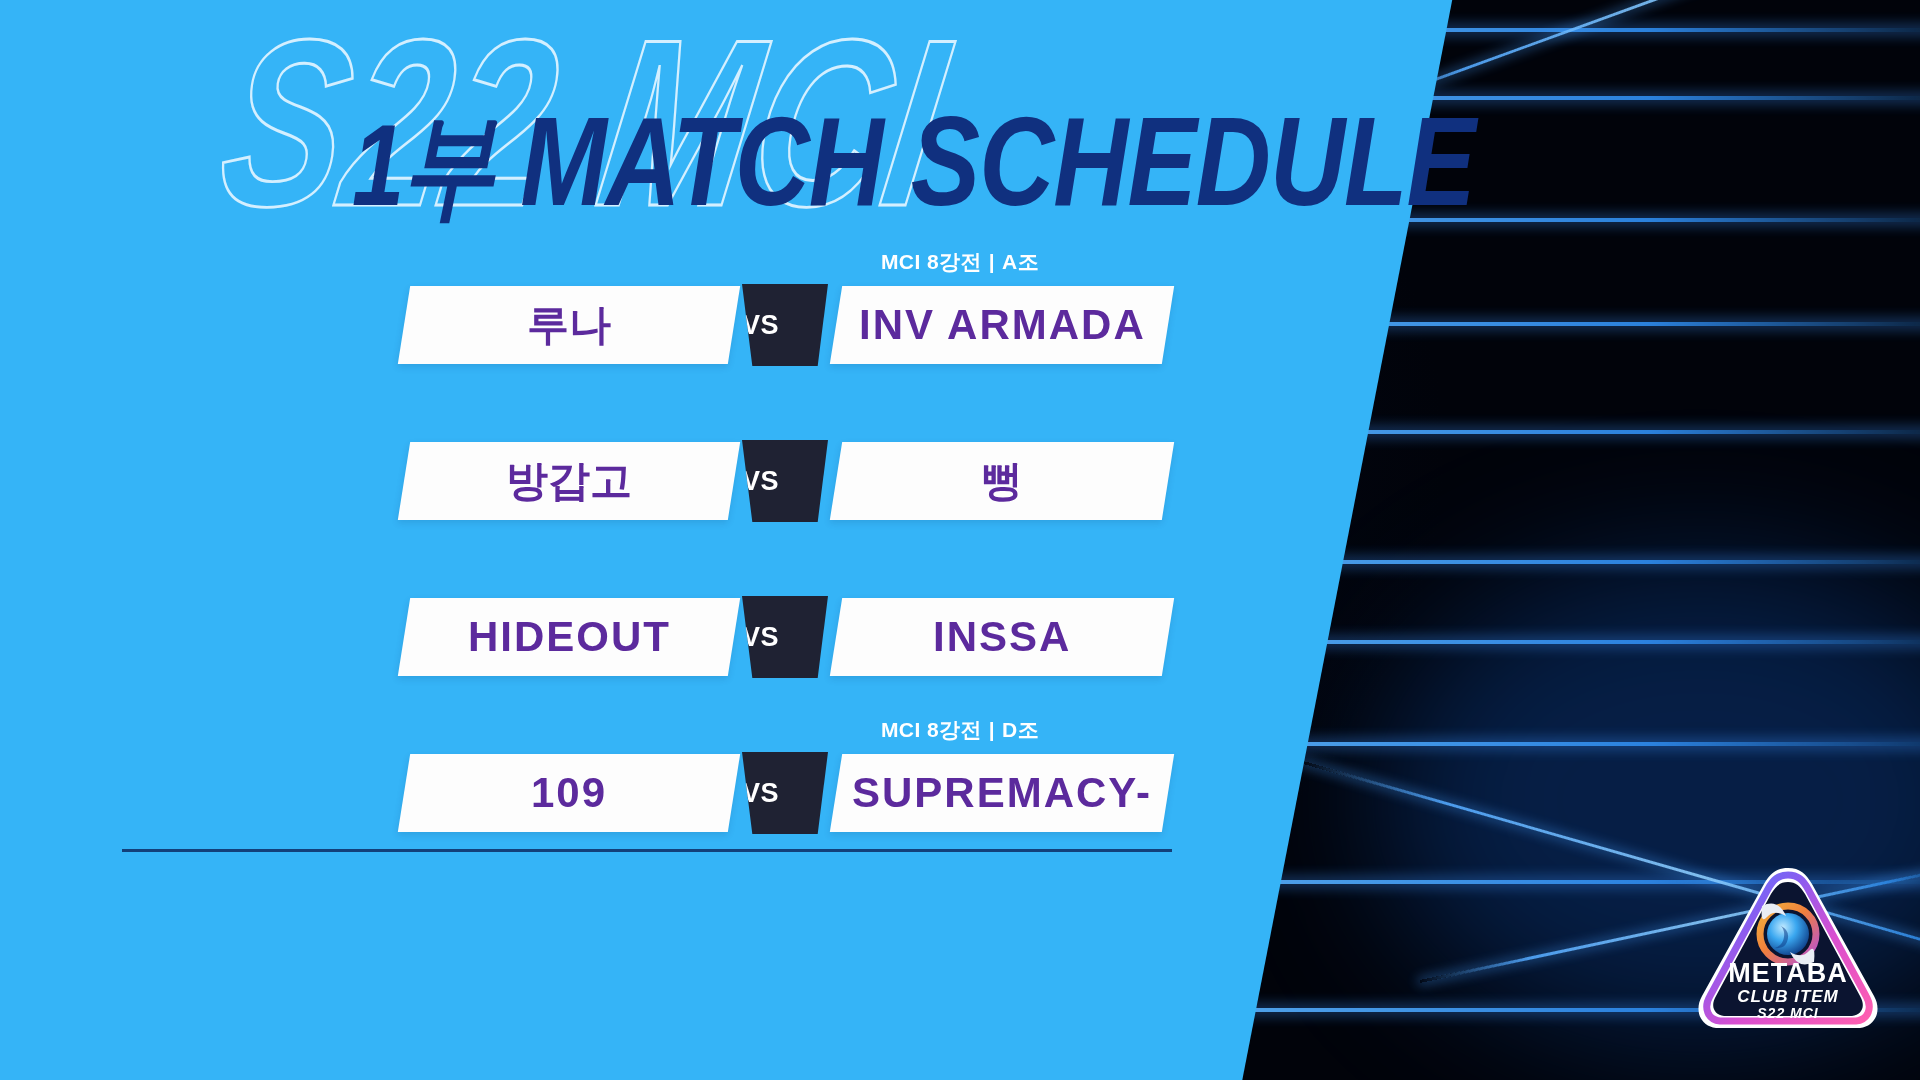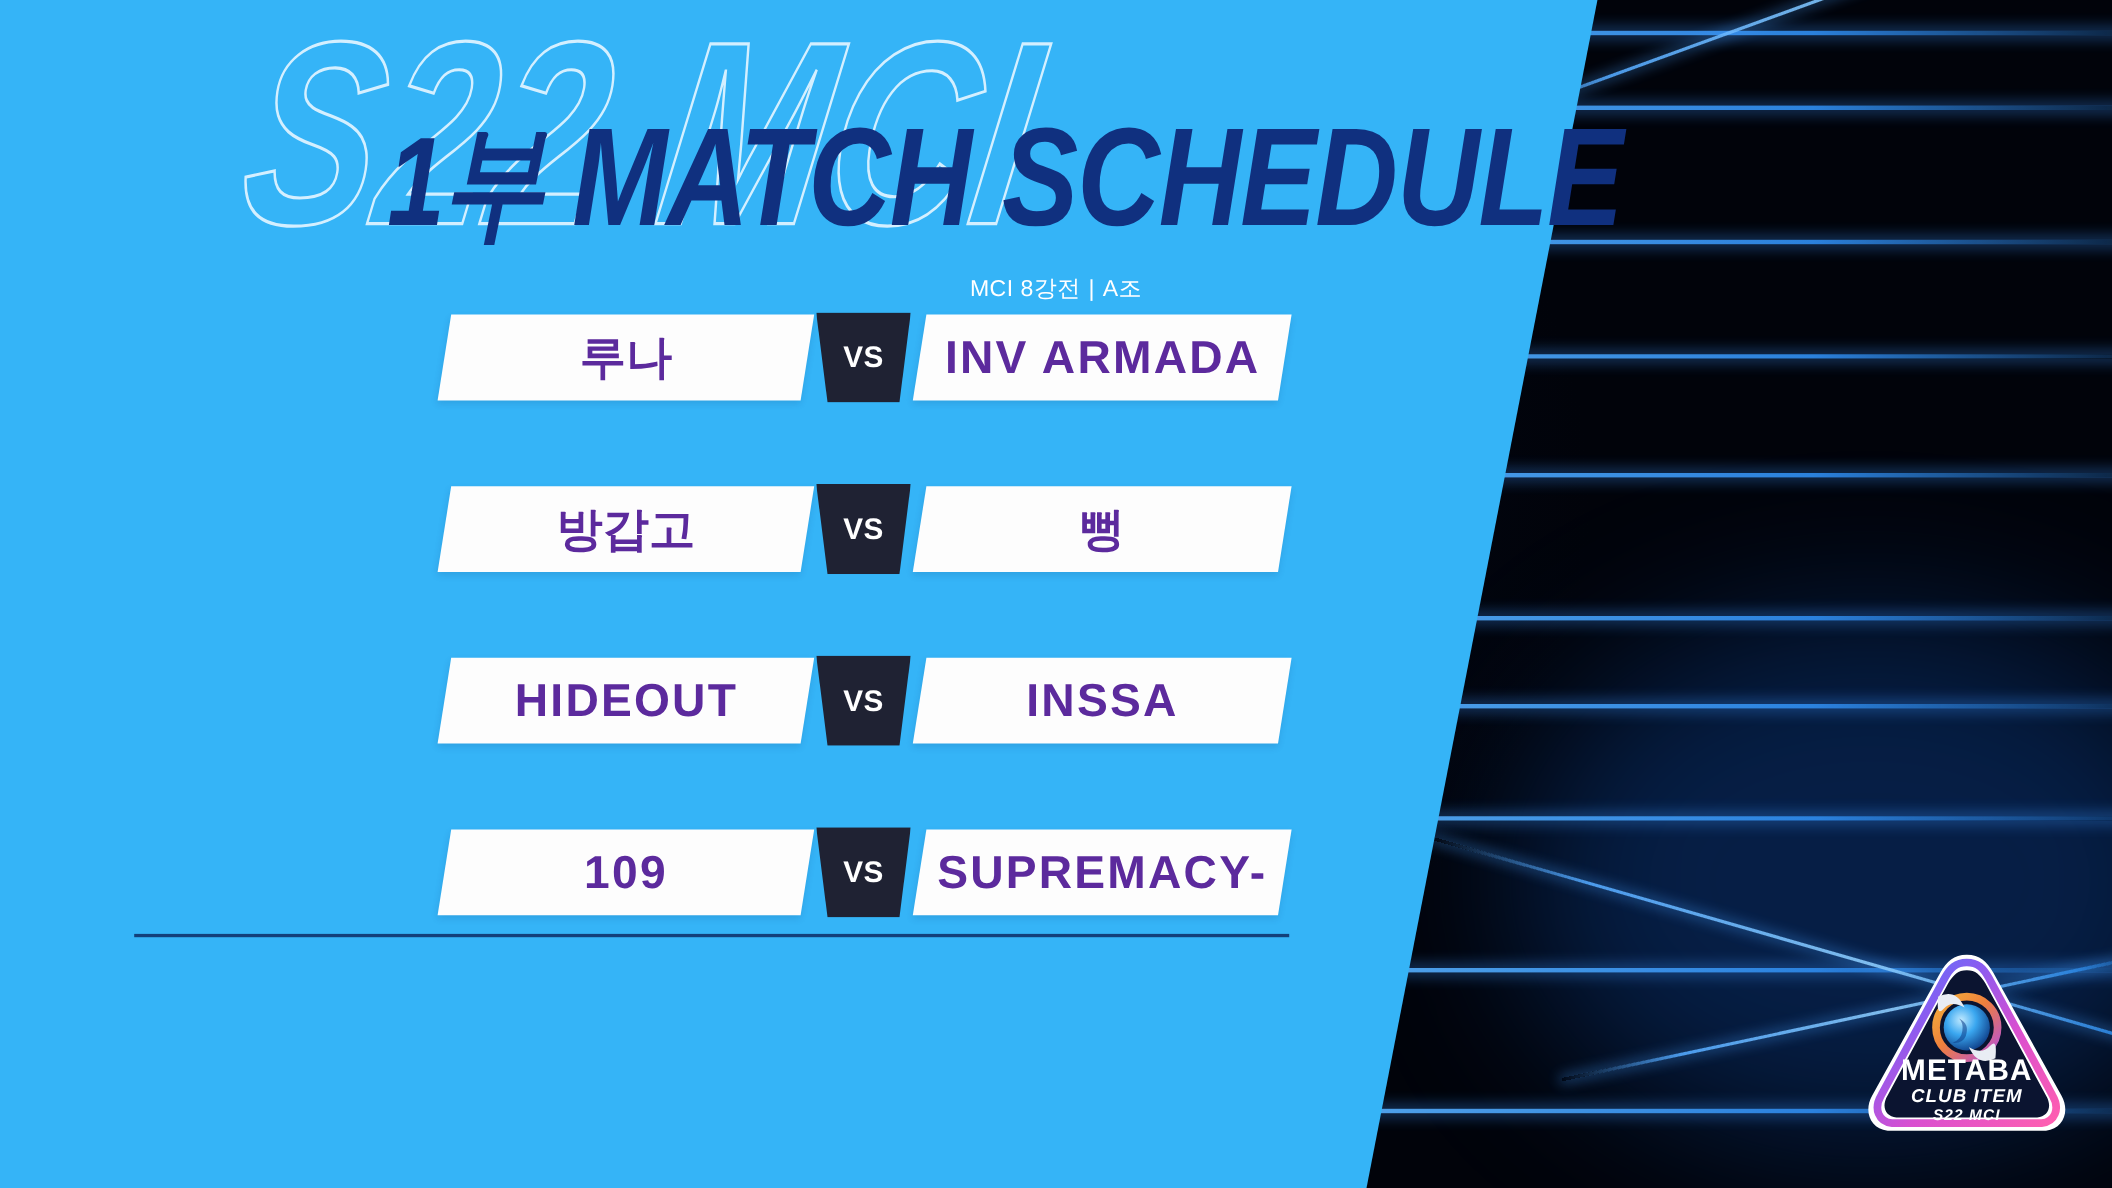--- a/index.html
+++ b/index.html
@@ -32,38 +32,38 @@
   
   .headline{position:absolute;left:352px;top:98px;white-space:nowrap;
             font-size:104px;font-weight:900;font-style:italic;color:#10307f;
             letter-spacing:-1px;line-height:1;transform:scaleY(1.22);transform-origin:left top;}
   .headline .kr{font-size:94px;letter-spacing:-3px;}
 
   
   .matches{position:absolute;left:0;top:248px;width:1920px;}
   .match{position:relative;height:156px;}
   .grp{position:absolute;left:0;right:0;top:0;text-align:center;
-       color:#ffffff;font-size:21px;font-weight:400;letter-spacing:.4px;}
+       color:#ffffff;font-size:21px;font-weight:700;letter-spacing:.4px;}
   .grp .bar{display:inline-block;padding:0 7px;}
 
   .row{position:absolute;left:0;right:0;top:38px;height:78px;}
 
   .team{position:absolute;top:0;height:78px;background:#fdfdfd;
         display:flex;align-items:center;justify-content:center;
         box-shadow:0 3px 7px rgba(0,40,90,.13);}
   .team span{color:#5c2a9d;font-size:42px;font-weight:800;font-style:normal;
              letter-spacing:2px;transform:skewX(9deg);white-space:nowrap;}
   .team.kr span{letter-spacing:0px;}
 
   .team-left{left:404px;width:330px;transform:skewX(-9deg);justify-content:center;}
   .team-right{left:836px;width:332px;transform:skewX(-9deg);justify-content:center;}
 
   .vs{position:absolute;left:742px;top:-2px;width:86px;height:82px;background:#1f2233;
       clip-path:polygon(0 0,100% 0,88% 100%,12% 100%);
-      display:flex;align-items:center;justify-content:center;}
+      display:flex;align-items:center;}
   .vs span{color:#fff;font-size:27px;font-weight:800;letter-spacing:.5px;}
 
   
   .logo{position:absolute;left:1688px;top:860px;width:200px;height:186px;}
   .logo svg{display:block;}
 
   .grp, .headline, .ghost, .team span, .vs span{user-select:none;}
 </style>
 </head>
 <body>
@@ -146,20 +146,23 @@
         <div class="vs">
             <span>VS</span>
           </div>
         <div class="team team-right">
             <span>INSSA</span>
           </div>
       </div>
     </div>
 
     <div class="match">
+      <div class="grp">
+        <span>MCI 8강전</span><span class="bar">|</span><span>D조</span>
+      </div>
       <div class="row">
         <div class="team team-left">
             <span>109</span>
           </div>
         <div class="vs">
             <span>VS</span>
           </div>
         <div class="team team-right">
             <span>SUPREMACY-</span>
           </div>

